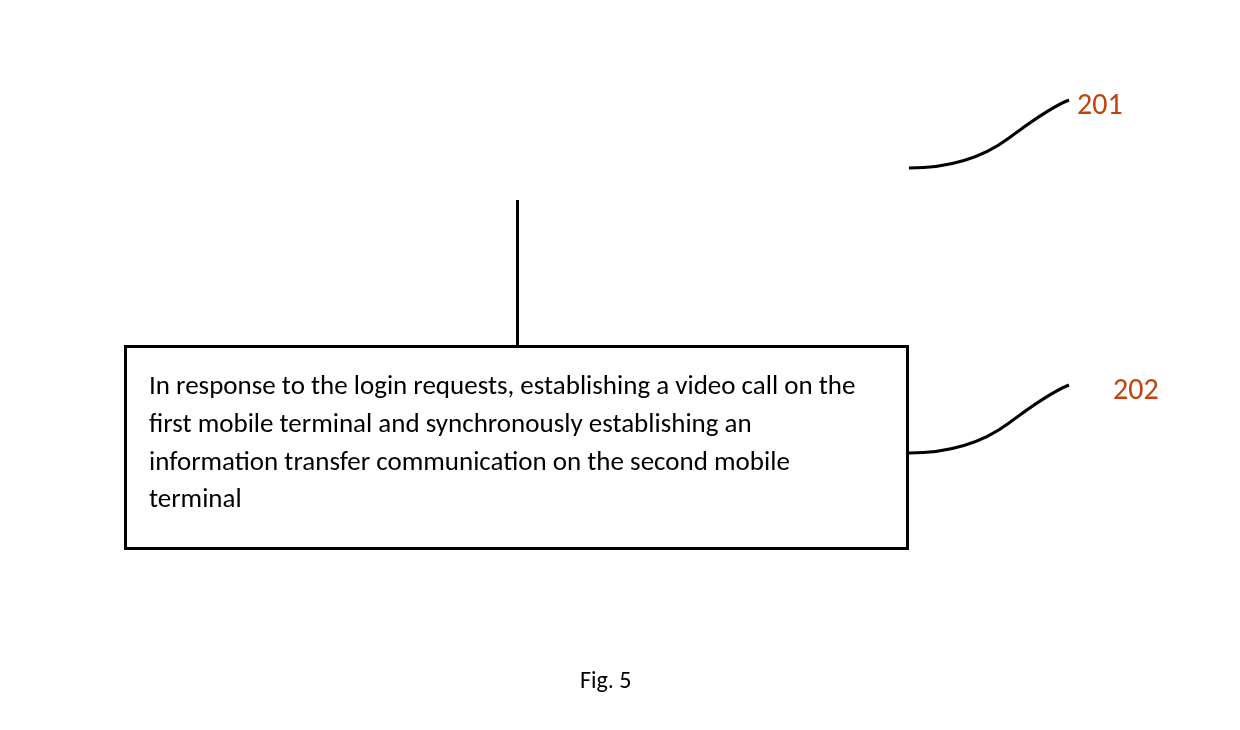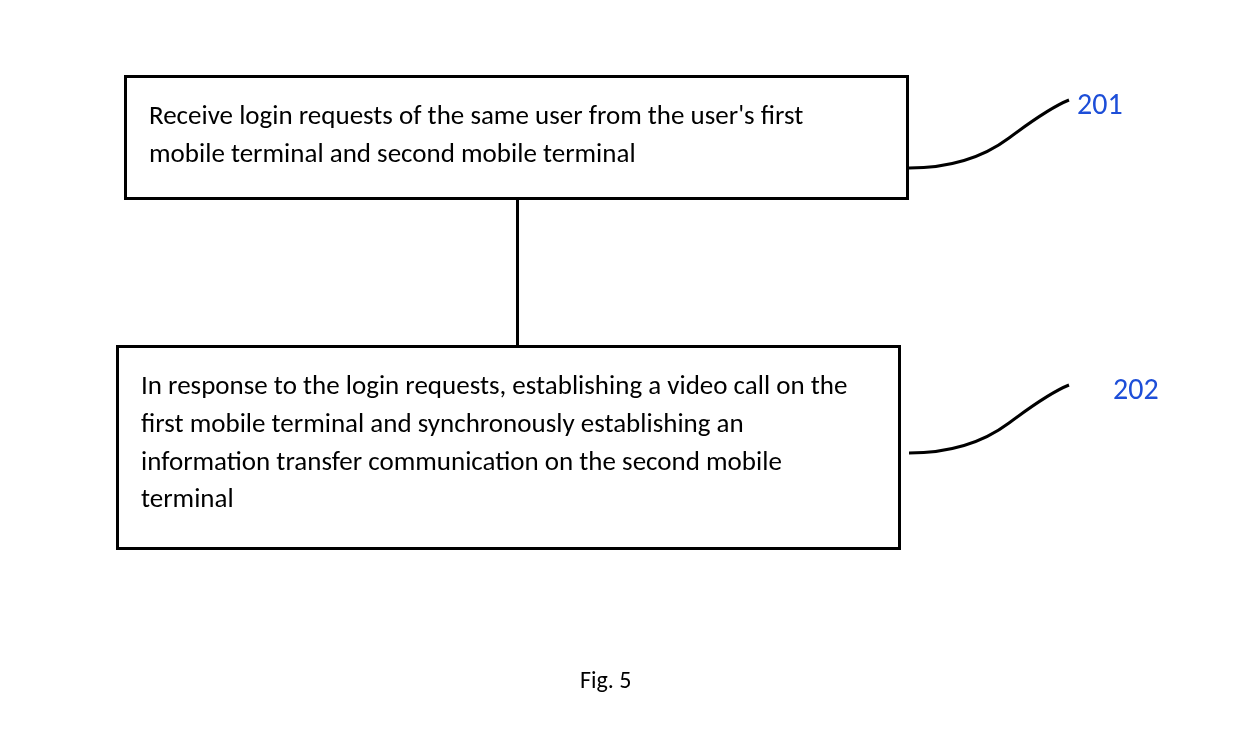--- a/index.html
+++ b/index.html
@@ -27,37 +27,37 @@
       line-height: 1.4;
       background: white;
     }
     .box-1 {
       left: 124px;
       top: 75px;
       width: 785px;
       height: 125px;
     }
     .box-2 {
-      left: 116px;
+      left: 124px;
       top: 345px;
       width: 785px;
       height: 205px;
     }
     .connector {
       position: absolute;
       left: 516px;
       top: 200px;
       width: 3px;
       height: 145px;
       background: black;
     }
     .label {
       position: absolute;
       font-size: 30px;
-      color: #1d4ed8;
+      color: #c2410c;
     }
     .label-1 {
       left: 1077px;
       top: 85px;
     }
     .label-2 {
       left: 1113px;
       top: 370px;
     }
     .caption {
@@ -81,23 +81,20 @@
       top: 373px;
       width: 170px;
       height: 90px;
     }
   </style>
 </head>
 <body>
 
 <div class="diagram-container">
 
-  <div class="box box-1">
-    <span>Receive login requests of the same user from the user's first mobile terminal and second mobile terminal</span>
-  </div>
 
   <div class="connector"></div>
 
   <div class="box box-2">
     <span>In response to the login requests, establishing a video call on the first mobile terminal and synchronously establishing an information transfer communication on the second mobile terminal</span>
   </div>
 
   <svg class="callout-svg callout-1" viewBox="0 0 170 90">
     <path d="M 0 80 Q 60 80 100 50 Q 140 20 160 12" stroke="black" stroke-width="3" fill="none"></path>
   </svg>

